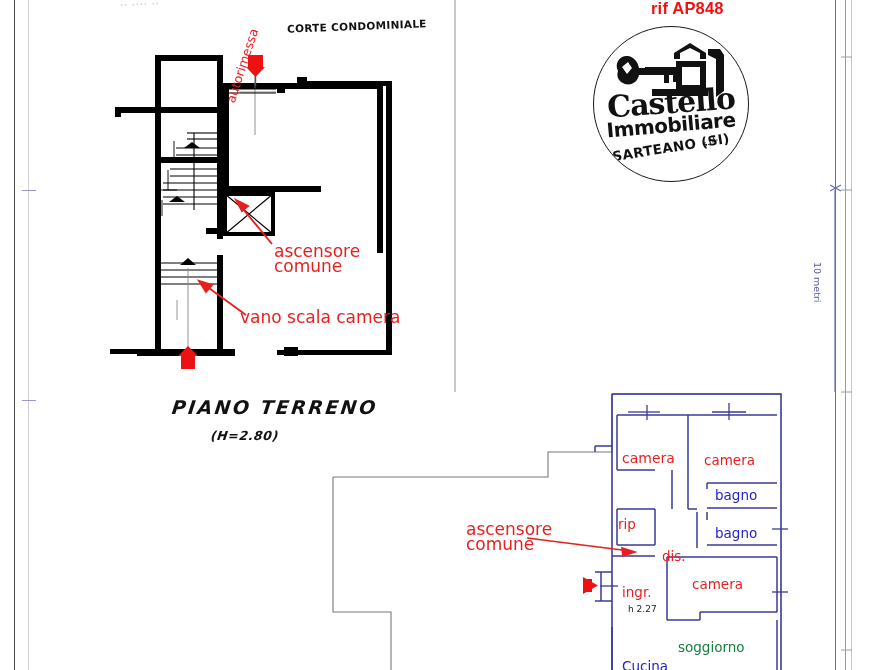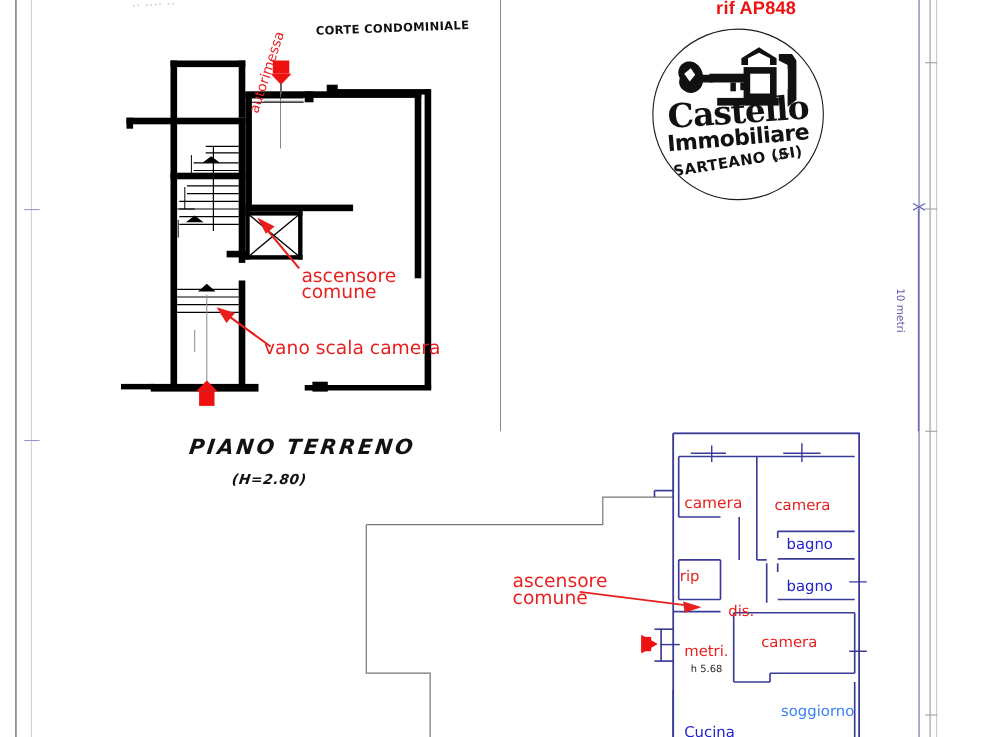--- a/index.html
+++ b/index.html
@@ -459,21 +459,21 @@
   <div class="abs hand piano-h">(H=2.80)</div>
 
   <div id="room-labels">
       <div class="abs room" style="left: 622px; top: 450px; color: rgb(232, 31, 31); font-size: 14px;">camera</div>
       <div class="abs room" style="left: 704px; top: 452px; color: rgb(232, 31, 31); font-size: 13.5px;">camera</div>
       <div class="abs room" style="left: 715px; top: 487px; color: rgb(34, 34, 204); font-size: 13.5px;">bagno</div>
       <div class="abs room" style="left: 618px; top: 516px; color: rgb(232, 31, 31); font-size: 13.5px;">rip</div>
       <div class="abs room" style="left: 662px; top: 525px; color: rgb(232, 31, 31); font-size: 13.5px; margin-top: 23px;">dis.</div>
       <div class="abs room" style="left: 715px; top: 525px; color: rgb(34, 34, 204); font-size: 13.5px;">bagno</div>
       <div class="abs room" style="left: 692px; top: 576px; color: rgb(232, 31, 31); font-size: 13.5px;">camera</div>
-      <div class="abs room" style="left: 622px; top: 584px; color: rgb(232, 31, 31); font-size: 13.5px;">metri.</div>
-      <div class="abs room" style="left: 628px; top: 604px; color: rgb(34, 34, 34); font-size: 9px;">h 5.68</div>
-      <div class="abs room" style="left: 678px; top: 639px; color: #3b82f6; font-size: 13.5px; margin-left: 32px;">soggiorno</div>
+      <div class="abs room" style="left: 622px; top: 584px; color: rgb(232, 31, 31); font-size: 13.5px;">ingr.</div>
+      <div class="abs room" style="left: 628px; top: 604px; color: rgb(34, 34, 34); font-size: 9px;">h 2.27</div>
+      <div class="abs room" style="left: 678px; top: 639px; color: #15803d; font-size: 13.5px;">soggiorno</div>
       <div class="abs room" style="left: 622px; top: 658px; color: rgb(34, 34, 204); font-size: 13.5px;">Cucina</div>
     </div>
 
   <div class="abs dim-text">10 metri</div>
 
 </div>
 
 </body></html>

